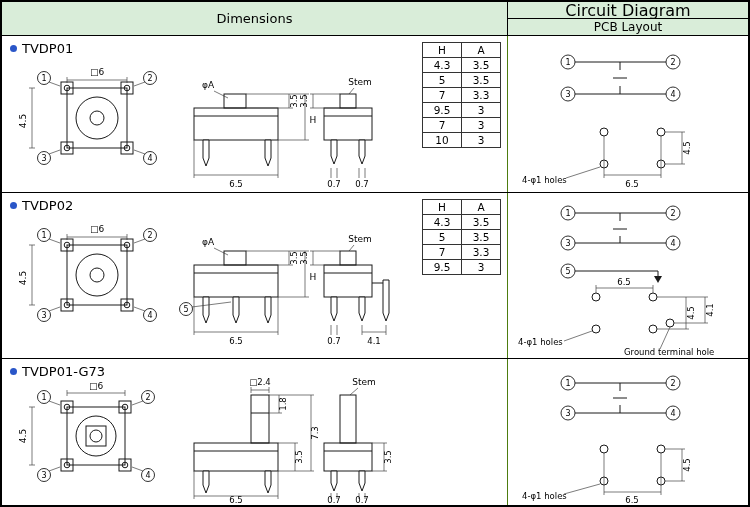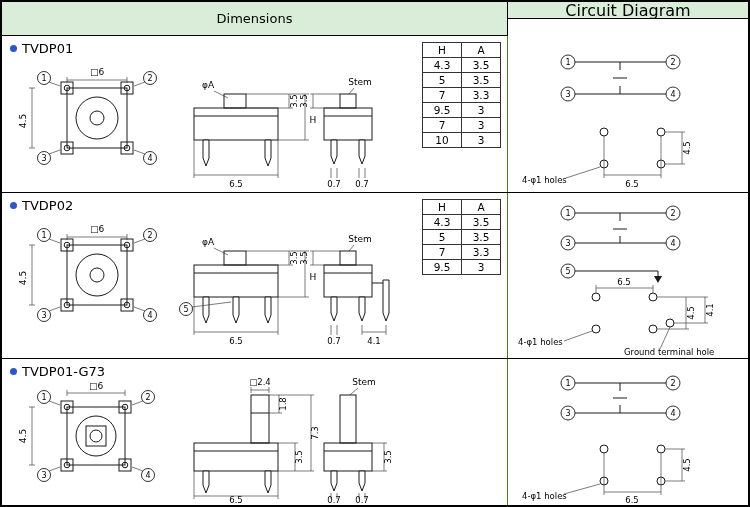--- a/index.html
+++ b/index.html
@@ -33,20 +33,21 @@
 </style>
 </head>
 <body>
 
 <div class="page">
 
   <div class="cell hdr-dims">
     <span>Dimensions</span>
   </div>
   <div class="cell hdr-cd">Circuit Diagram</div>
+  <div class="cell hdr-pcb">PCB Layout</div>
 
   <section class="row" id="row1">
     <div class="dims-area">
       <div class="pname">
         <span class="bullet"></span>
         <span>TVDP01</span>
       </div>
 
       <svg width="505" height="156" viewBox="0 0 505 156">
         <g>

